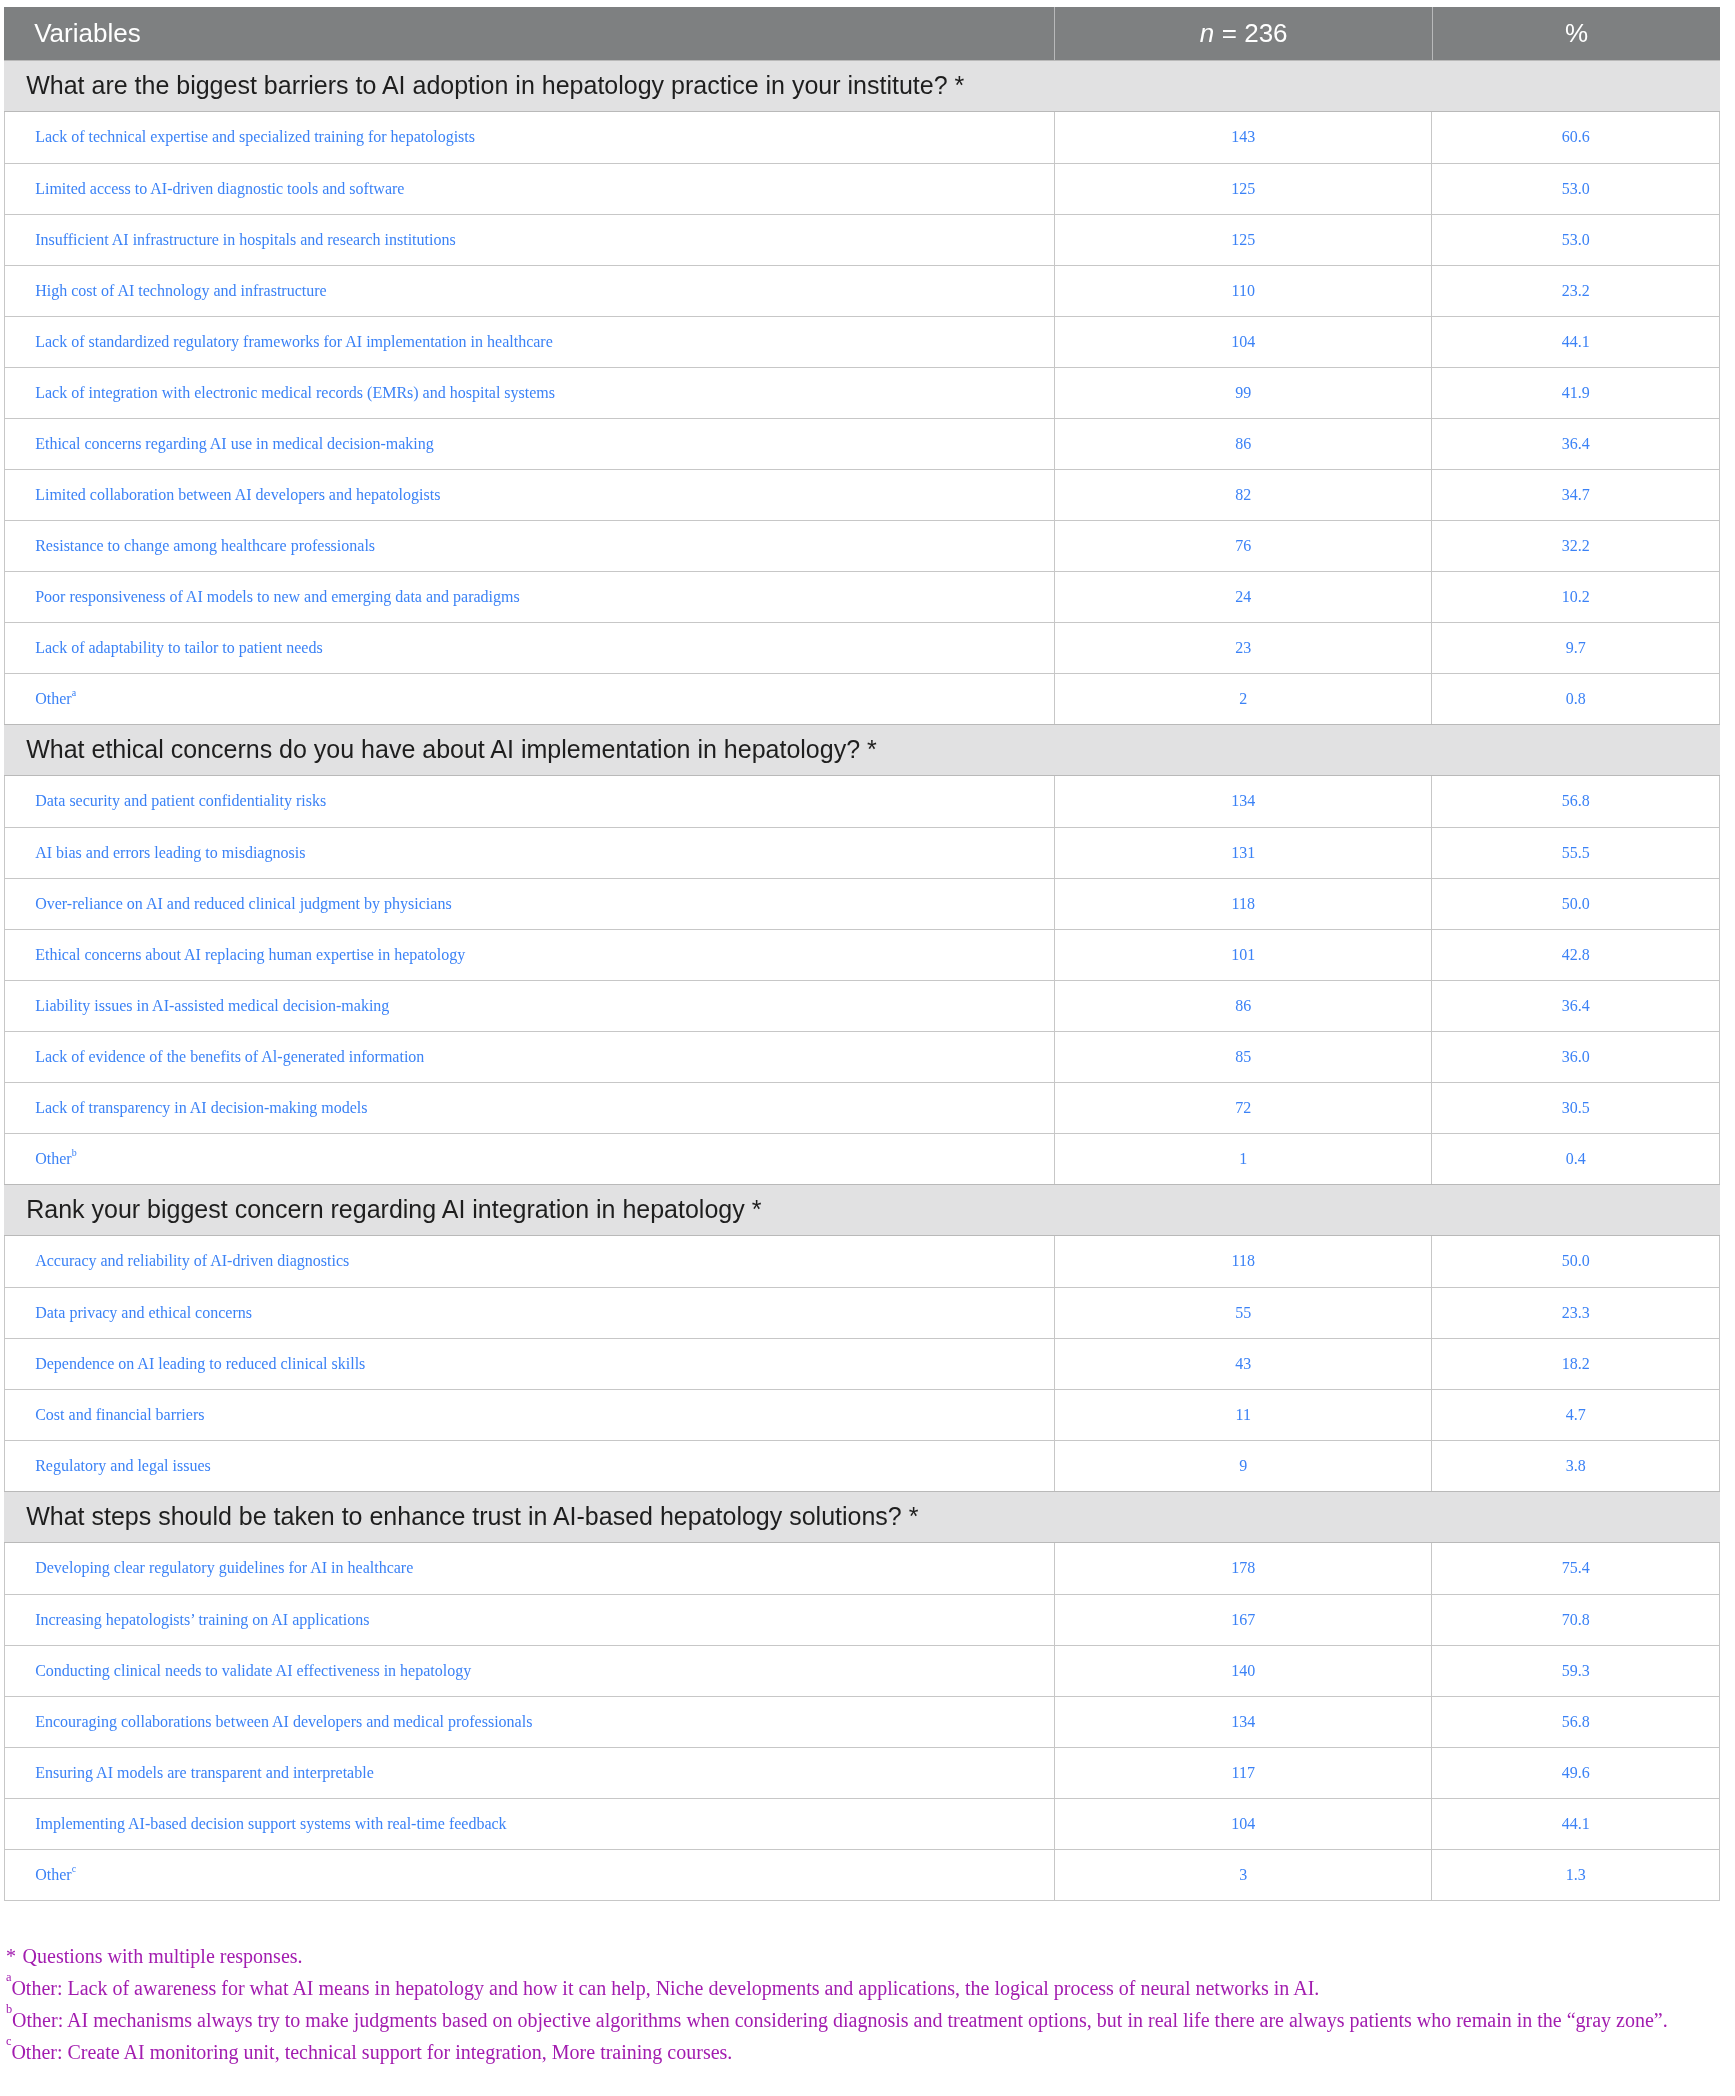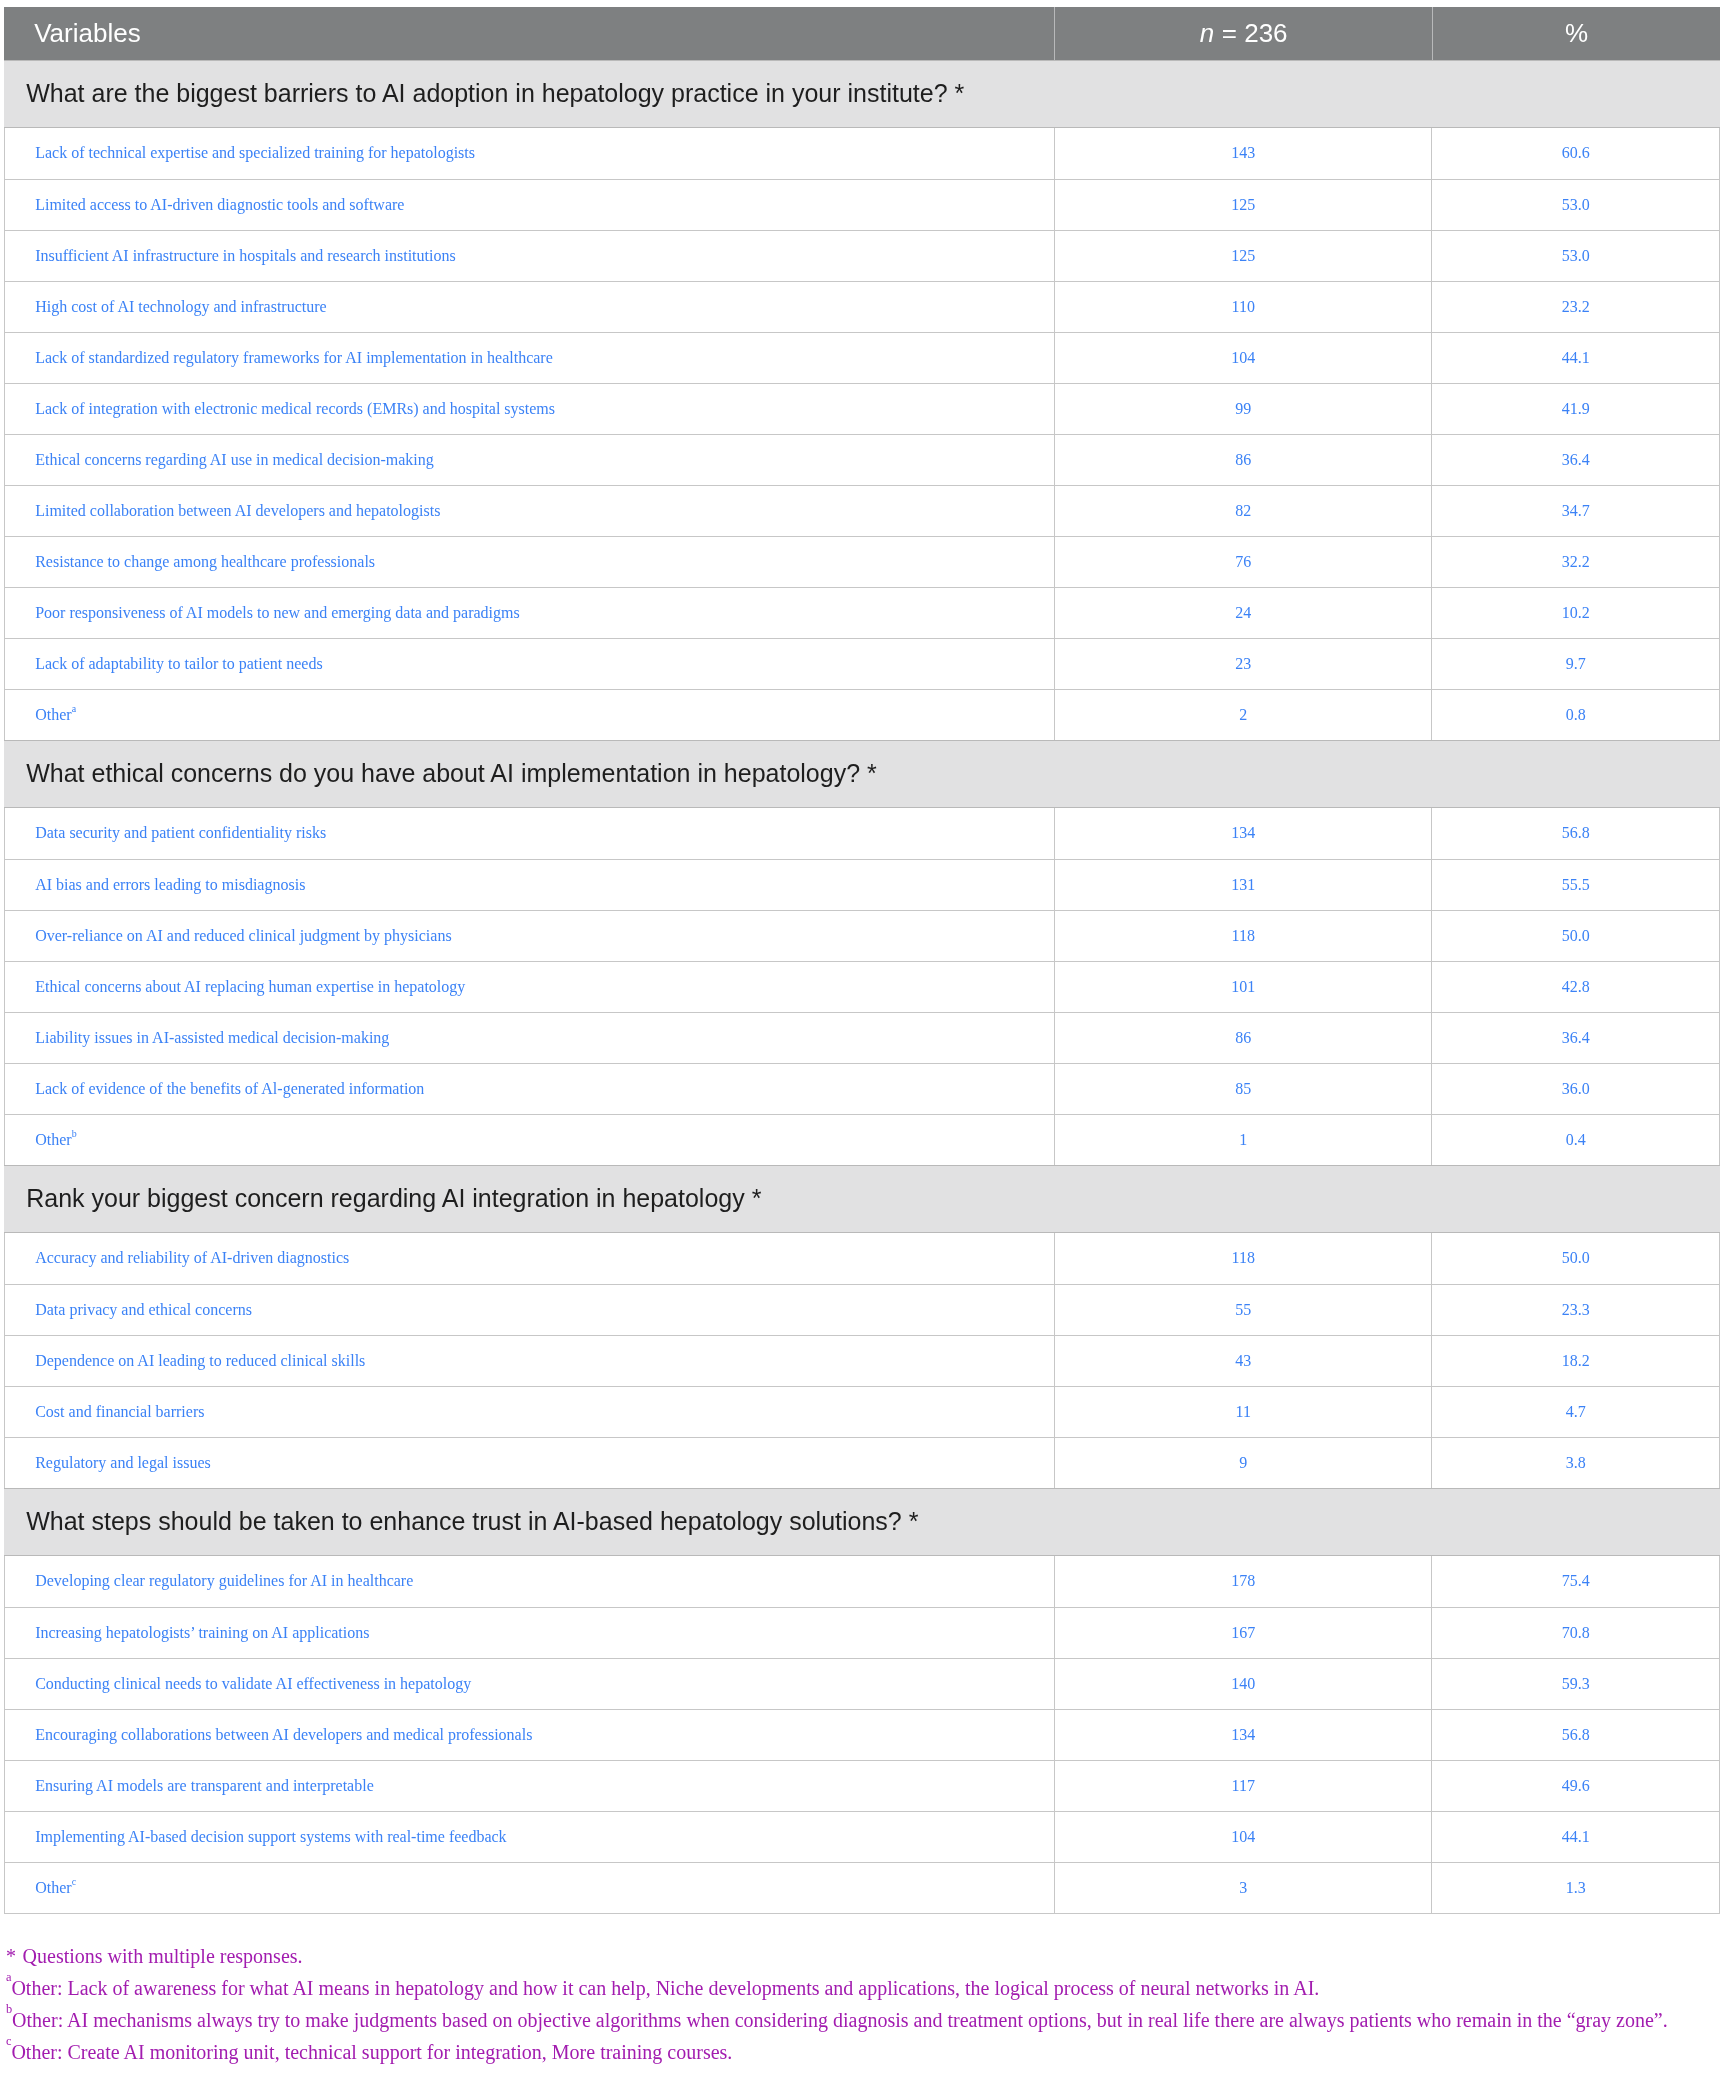--- a/index.html
+++ b/index.html
@@ -25,21 +25,21 @@
   }
   .c  { height: 100%; display: flex; align-items: center; }
   .c1 { width: var(--c1); padding-left: 30px; }
   .c2 { width: var(--c2); justify-content: center; text-align: center; }
   .c3 { width: var(--c3); justify-content: center; text-align: center; }
   .thead .c2, .thead .c3 { border-left: 1.7px solid rgba(255,255,255,0.45); }
   .thead i { font-style: italic; margin-right: 7.6px; }
 
   
   .band {
-    display: flex; align-items: center; height: 68px;
+    display: flex; align-items: center; height: 52px;
     background: #e1e1e2; color: #1e1e1e; font-size: 25px;
     padding-left: 22px;
     border-top: 1.7px solid var(--band-border);
     border-bottom: 1.7px solid var(--band-border);
   }
 
   
   #sections-root { border-bottom: 1.7px solid var(--border); }
   .row {
     display: flex; align-items: flex-end; height: 51px;
@@ -201,20 +201,27 @@
           </div>
           <div class="c c2">86</div>
           <div class="c c3">36.4</div>
         </div>
         <div class="row">
           <div class="c c1">
             <span>Lack of evidence of the benefits of Al-generated information</span>
           </div>
           <div class="c c2">85</div>
           <div class="c c3">36.0</div>
+        </div>
+        <div class="row">
+          <div class="c c1">
+            <span>Lack of transparency in AI decision-making models</span>
+          </div>
+          <div class="c c2">72</div>
+          <div class="c c3">30.5</div>
         </div>
         <div class="row">
           <div class="c c1">
             <span>Other</span>
             <sup class="rsup">b</sup>
           </div>
           <div class="c c2">1</div>
           <div class="c c3">0.4</div>
         </div>
         <div class="band">

